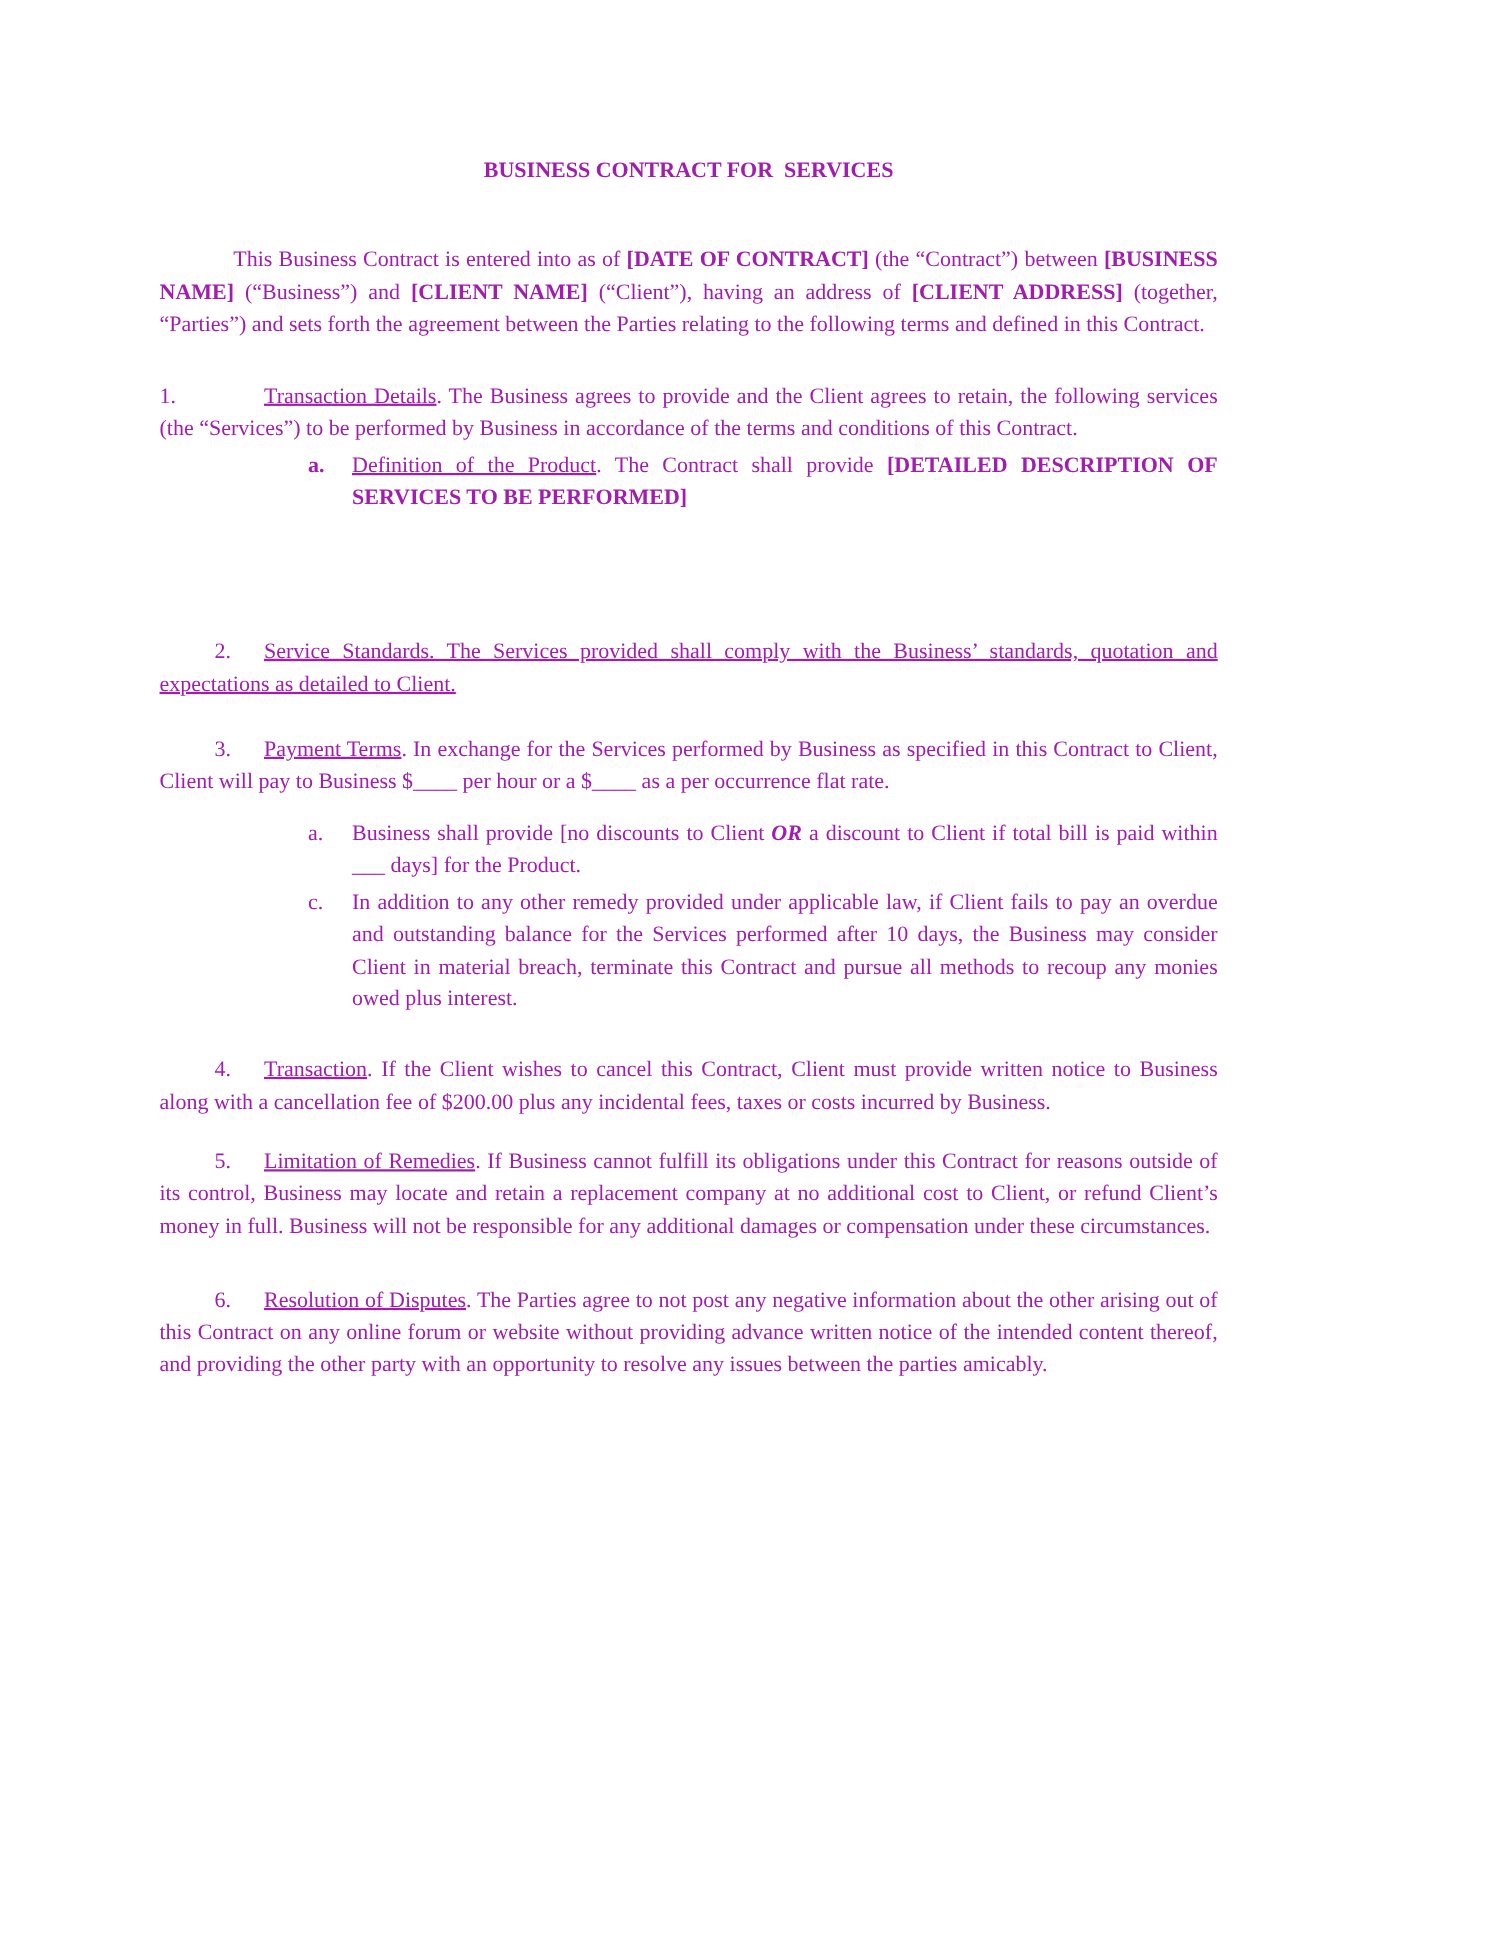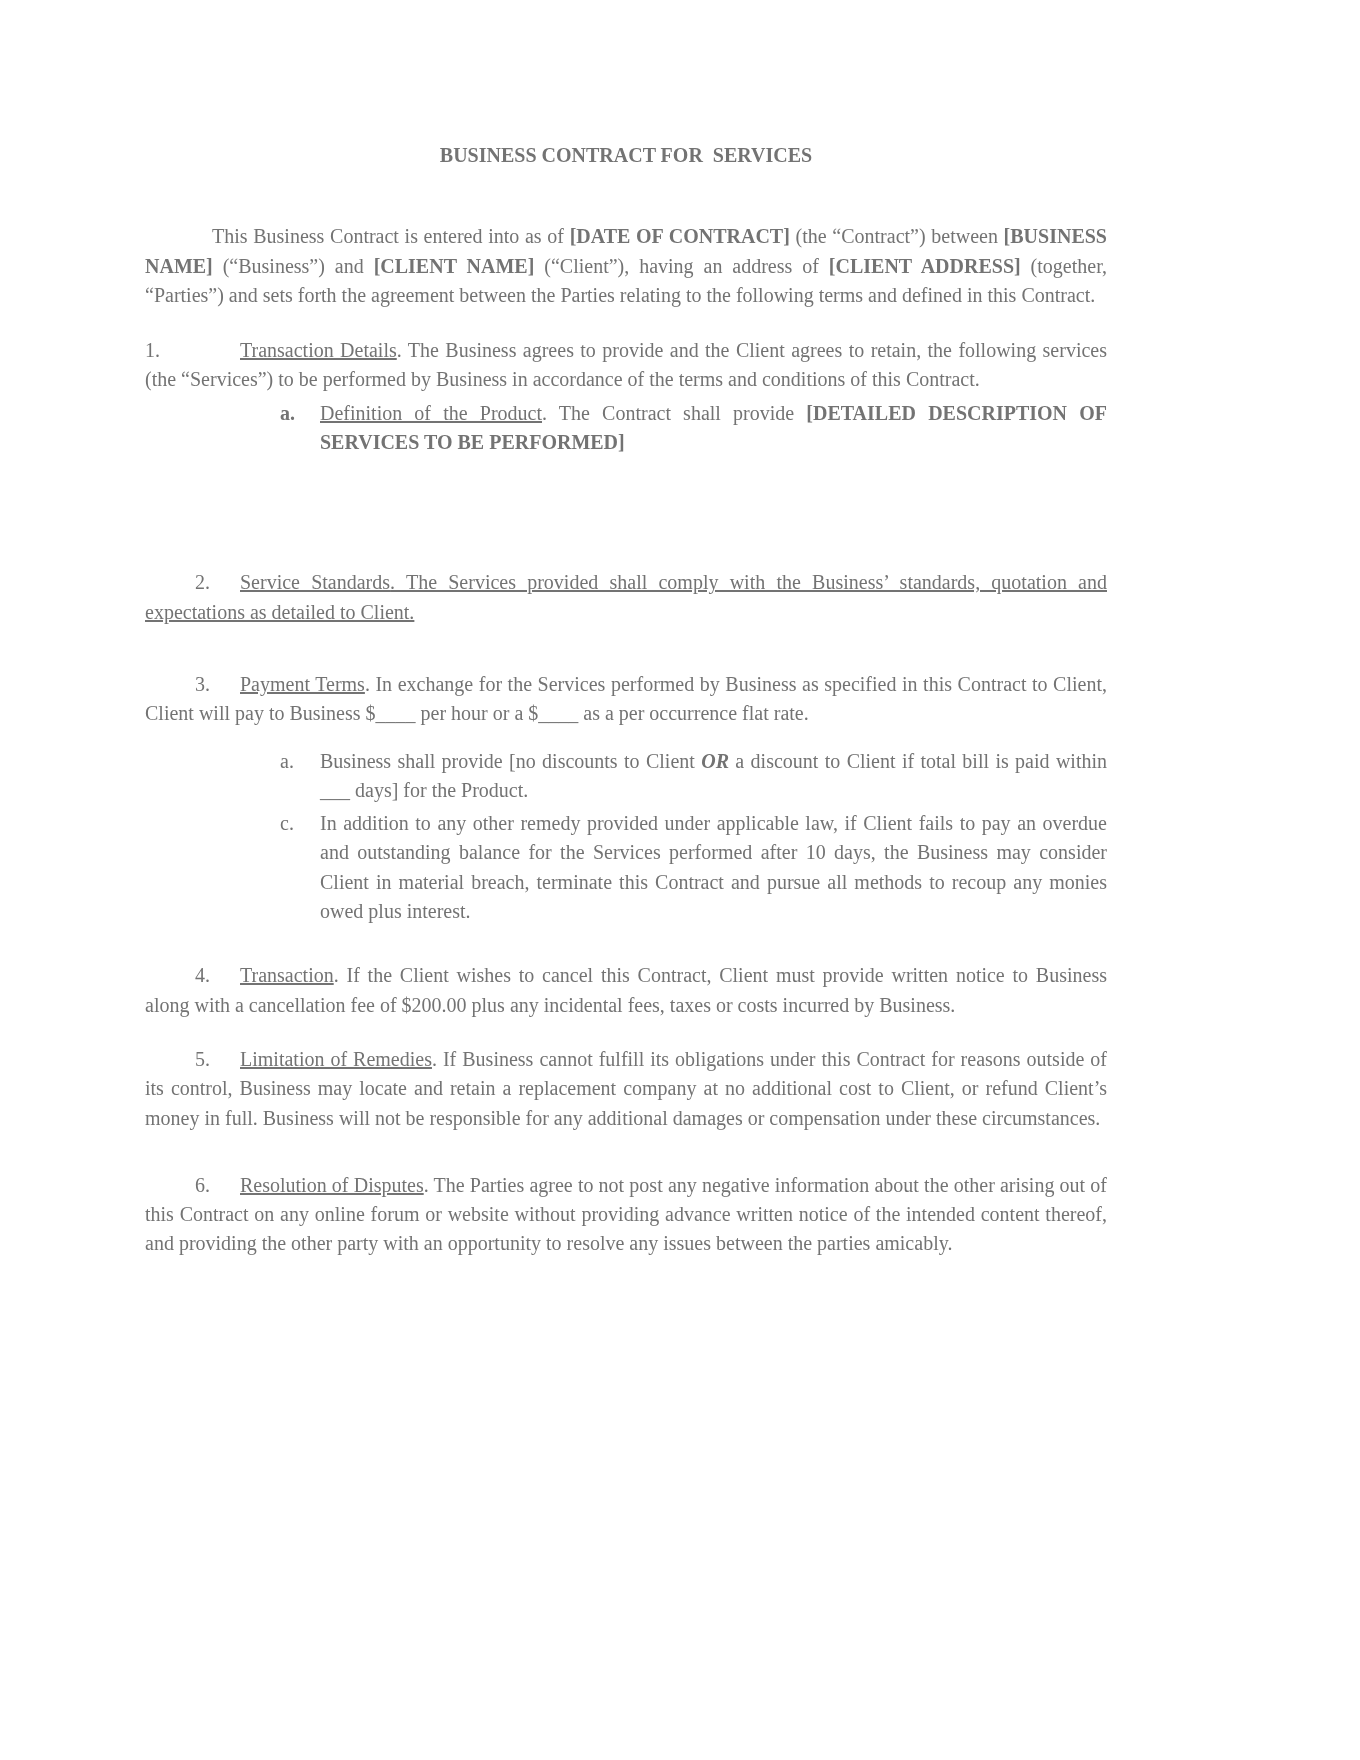--- a/index.html
+++ b/index.html
@@ -3,38 +3,38 @@
 <meta charset="utf-8">
 <style>
   * { margin: 0; padding: 0; box-sizing: border-box; }
   html, body { background: #ffffff; }
   body { width: 1360px; }
   .page {
     position: relative;
     width: 1252px;
     height: 1760px;
     background: #ffffff;
-    color: #737373;
+    color: #a21caf;
     font-family: "Liberation Serif", "DejaVu Serif", serif;
     font-size: 20px;
     line-height: 29.3px;
     padding: 141px 145px 0 145px;
     overflow: hidden;
   }
   .title {
     font-weight: 700;
     text-align: center;
     white-space: pre-wrap;
   }
   .para { text-align: justify; }
   .intro   { margin-top: 52px; text-indent: 67px; }
-  .sec1    { margin-top: 26px; }
+  .sec1    { margin-top: 36px; }
   .sub1a   { margin-top: 4px; }
   .sec2    { margin-top: 111px; text-decoration: underline; }
-  .sec3    { margin-top: 43px; }
+  .sec3    { margin-top: 30px; }
   .sub3a   { margin-top: 18px; }
   .sub3b   { margin-top: 0; }
   .sub3c   { margin-top: 4px; }
   .sec4    { margin-top: 35px; }
   .sec5    { margin-top: 25px; }
   .sec6    { margin-top: 38px; }
   .num-flush  { display: inline-block; width: 95px; }
   .num-indent { display: inline-block; margin-left: 50px; width: 45px; }
   .subitem {
     margin-left: 175px;

